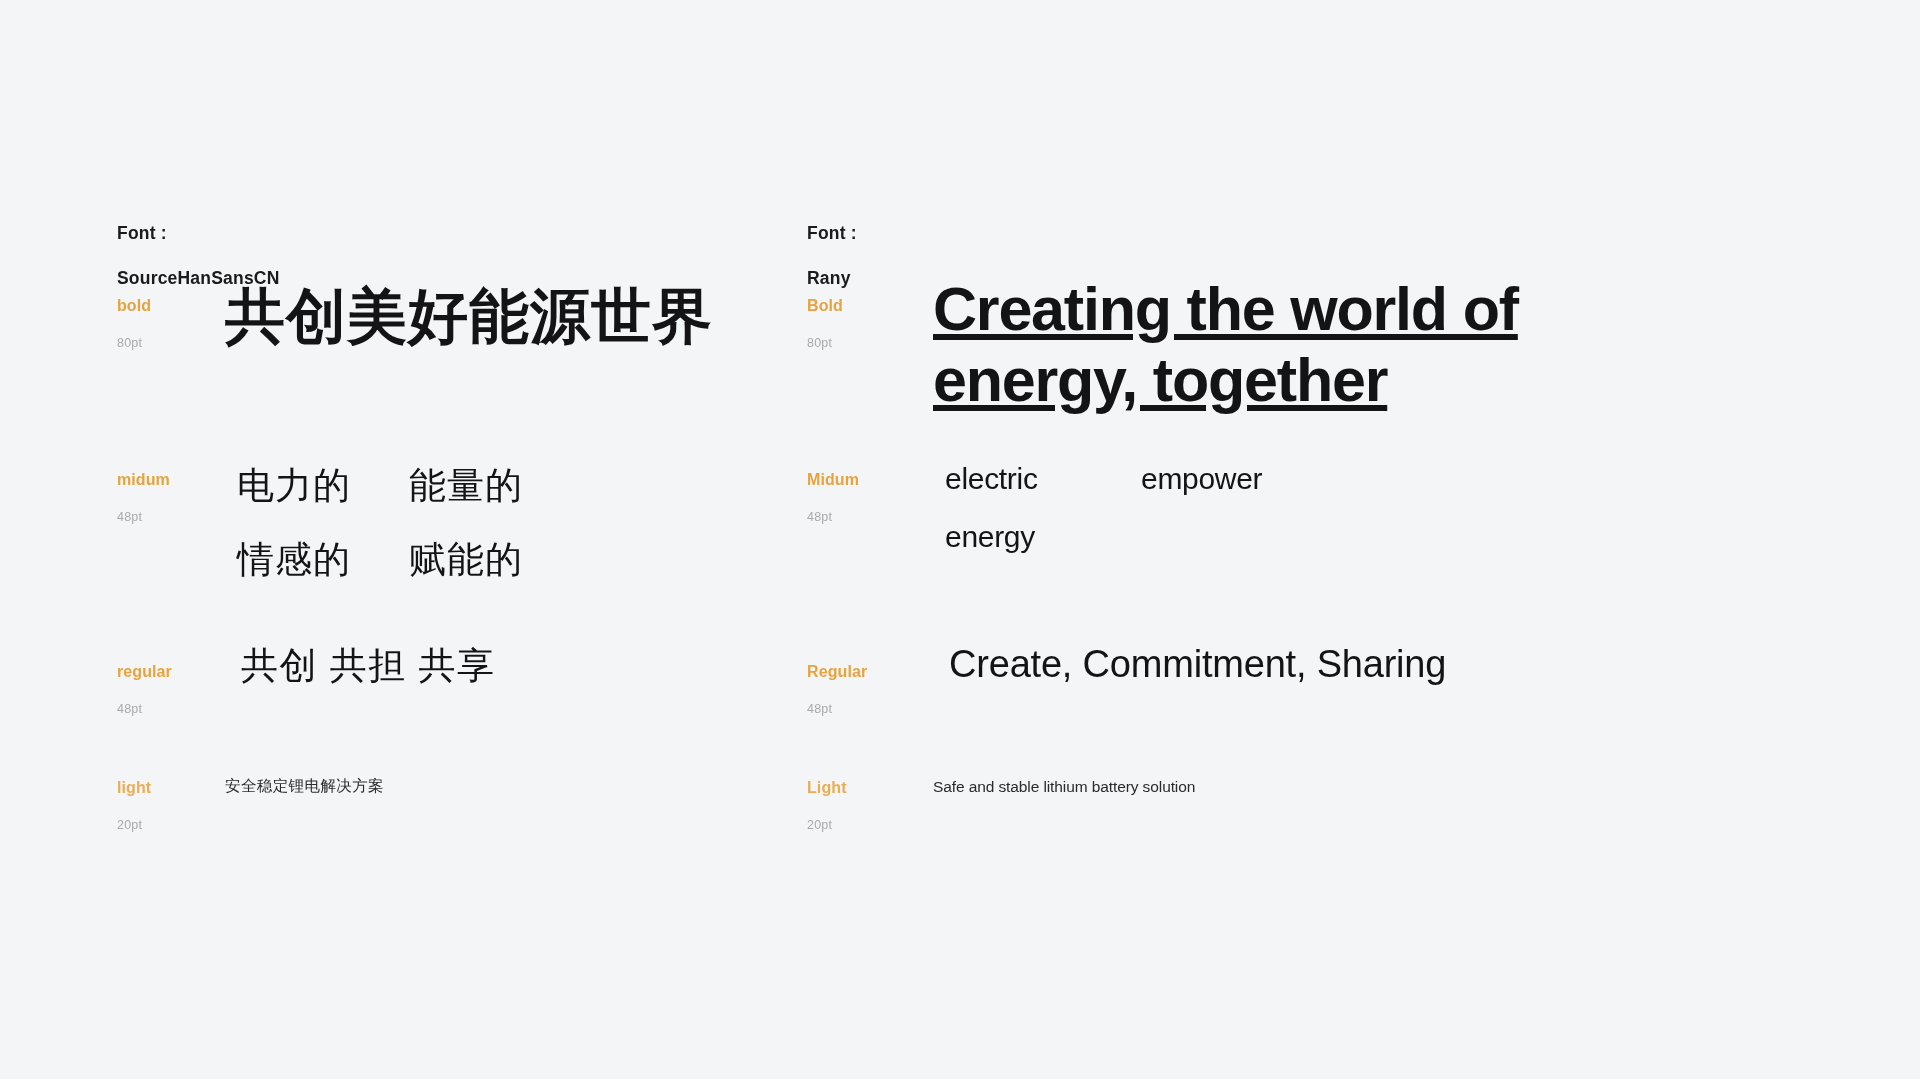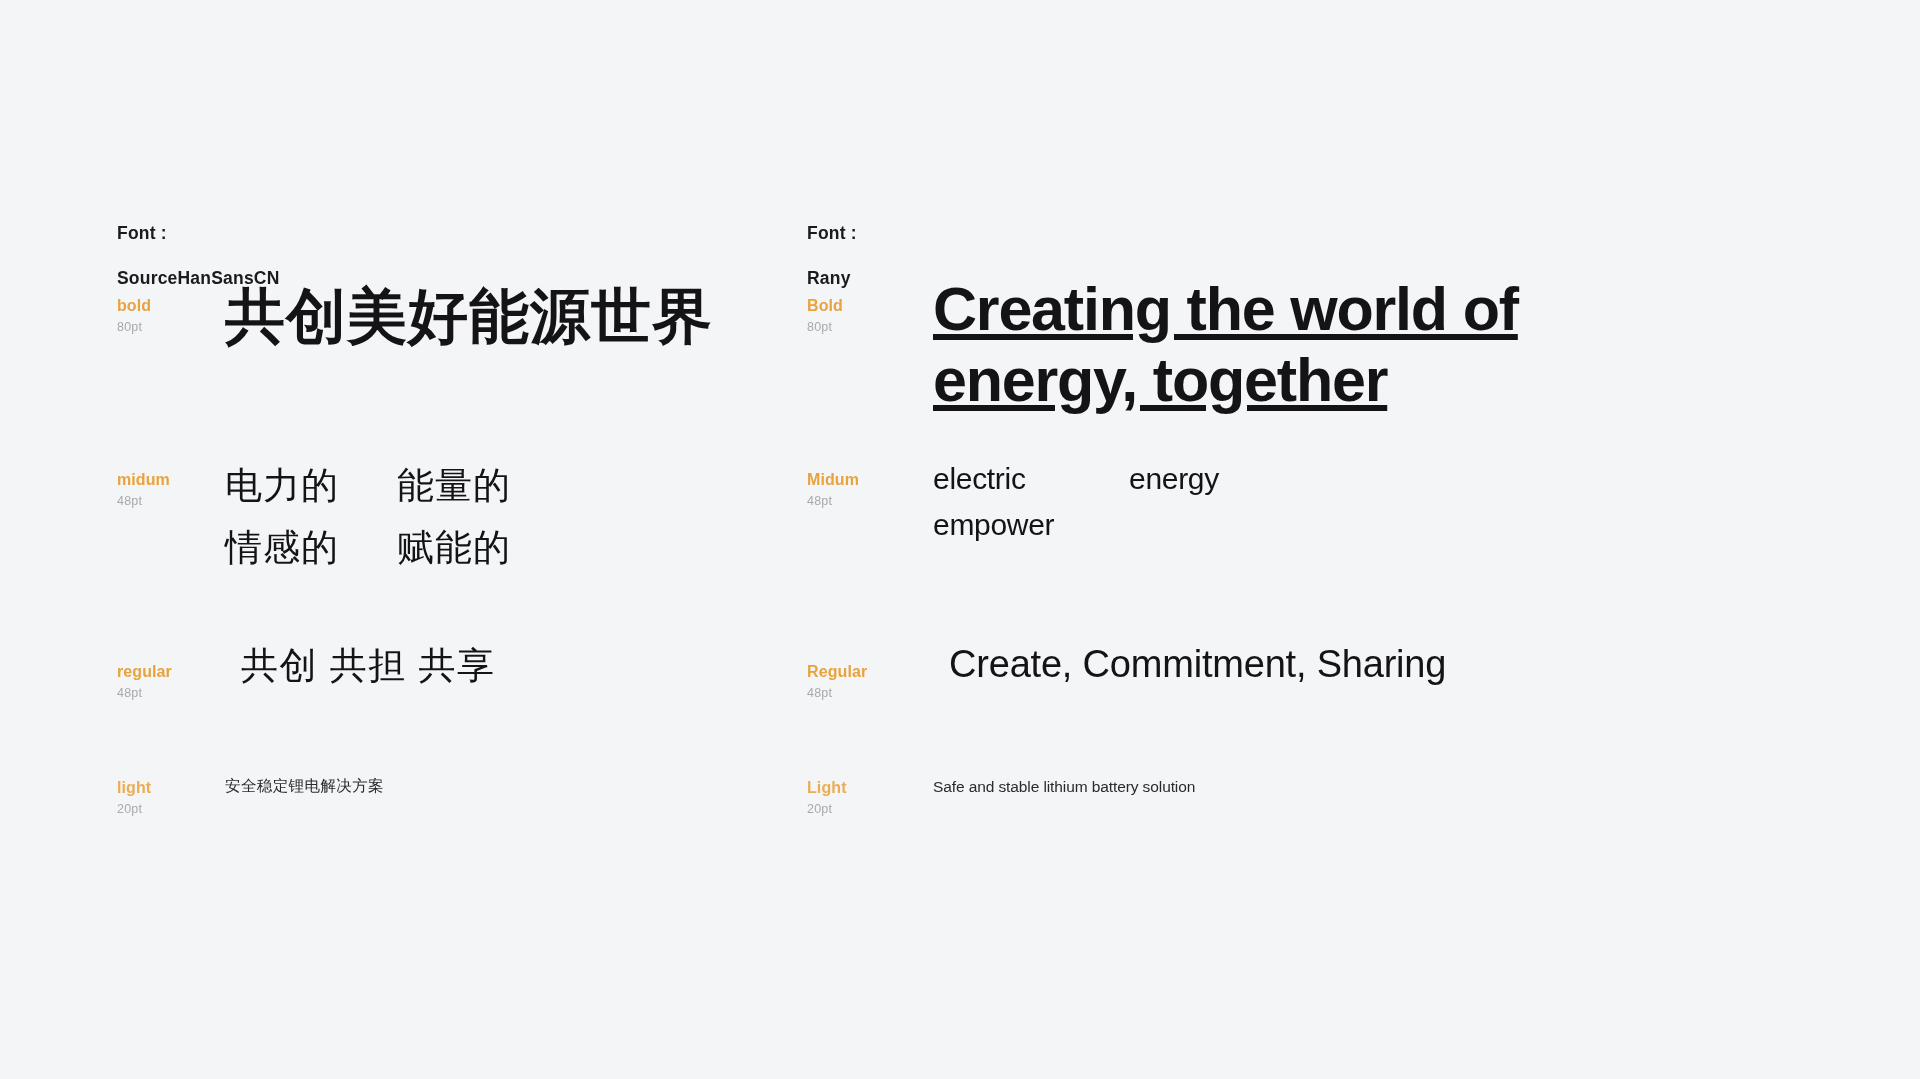--- a/index.html
+++ b/index.html
@@ -68,21 +68,21 @@
     color: #e8a33d;
     letter-spacing: 0.1px;
     line-height: 1.25;
   }
   .weight-name.light-tone { color: #eaad55; }
   .weight-size {
     font-size: 12.5px;
     font-weight: 400;
     color: #a9a9ad;
     letter-spacing: 0.2px;
-    margin-top: 4px;
+    margin-top: 20px;
     line-height: 1.25;
   }
 
   .row-sample {
     position: absolute;
     left: 130px;
     top: 0;
     color: #141416;
   }
   .column-en .row-sample { left: 148px; }
@@ -106,21 +106,21 @@
     font-size: 61px;
     letter-spacing: -1.2px;
     margin-top: -22px;
     text-decoration: underline;
   }
 
   .sample-medium {
     font-size: 38px;
     font-weight: 500;
     line-height: 1.62;
-    margin: 0;
+    margin: 12px;
     letter-spacing: 0;
   }
   .column-cn .sample-medium { font-size: 37px; margin-top: -14px; letter-spacing: 1px; }
   .column-en .sample-medium { font-size: 30px; margin-top: -15px; letter-spacing: -0.3px; }
 
   .word-grid {
     display: grid;
     grid-template-columns: repeat(2, auto);
     justify-content: start;
   }
@@ -225,22 +225,22 @@
     </div>
 
     <div class="row row-medium">
       <div class="row-meta">
         <div class="weight-name">Midum</div>
         <div class="weight-size">48pt</div>
       </div>
       <div class="row-sample">
         <div class="word-grid">
           <p class="sample-medium">electric</p>
+          <p class="sample-medium">empower</p>
           <p class="sample-medium">energy</p>
-          <p class="sample-medium">empower</p>
         </div>
       </div>
     </div>
 
     <div class="row row-regular">
       <div class="row-meta">
         <div class="weight-name">Regular</div>
         <div class="weight-size">48pt</div>
       </div>
       <div class="row-sample">

